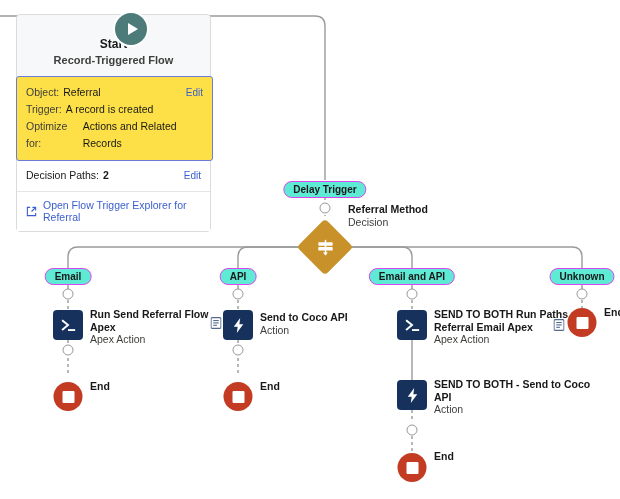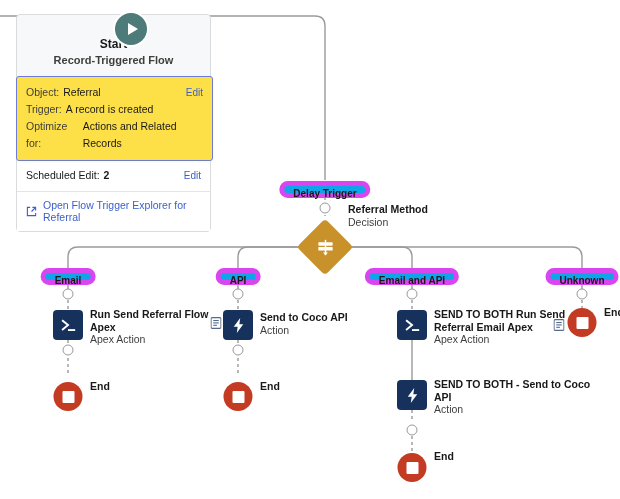--- a/index.html
+++ b/index.html
@@ -48,21 +48,21 @@
   .srow .val{font-weight:bold;margin-left:4px;}
   .srow .edit{margin-left:auto;color:#3a5fcd;font-size:10px;cursor:pointer;}
   .linkrow{
     display:flex;align-items:center;gap:6px;padding:7px 9px 8px 9px;background:#fff;
     font-size:10.5px;color:#3a5fcd;cursor:pointer;
   }
   .ext-icon{width:11px;height:11px;flex:0 0 auto;}
 
   
   .pill{
-    position:absolute;background:#0ea5e9;border:5px solid #d946ef;border-radius:11px;
+    position:absolute;background:#5eead4;border:1px solid #d946ef;border-radius:11px;
     height:17px;line-height:16px;padding:0 9px;font-size:10px;font-weight:bold;
     color:#181818;white-space:nowrap;box-sizing:border-box;
     transform:translateX(-50%);text-align:center;
   }
 
   
   .node-icon{
     position:absolute;width:30px;height:30px;border-radius:4px;
     background:#16325c;display:flex;align-items:center;justify-content:center;
     transform:translateX(-50%);
@@ -160,21 +160,21 @@
         <span class="lbl">Trigger:</span>
         <span class="val">A record is created</span>
       </div>
       <div class="drow">
         <span class="lbl">Optimize for:</span>
         <span class="val">Actions and Related Records</span>
       </div>
     </div>
 
     <div class="srow">
-      <span class="lbl">Scheduled Edit:</span>
+      <span class="lbl">Decision Paths:</span>
       <span class="val">2</span>
       <span class="edit">Edit</span>
     </div>
 
     <div class="linkrow">
       <span class="ext-icon">
         <svg viewBox="0 0 12 12" width="11" height="11" fill="none" stroke="#3a5fcd" stroke-width="1.2">
           <path d="M4.5 1.5H1.5V10.5H10.5V7.5"></path>
           <path d="M7 1.5h3.5V5"></path>
           <path d="M10.3 1.7L6 6"></path>
@@ -258,21 +258,21 @@
 
   <div class="node-icon" style="left:412px;top:310px;background:#16325c;">
     <span>
       <svg viewBox="0 0 20 20" width="19" height="19" fill="none" stroke="#ffffff" stroke-width="2" stroke-linecap="square">
         <path d="M4 5 L9.5 9.5 L4 14"></path>
         <path d="M10.5 14.8 H16"></path>
       </svg>
     </span>
   </div>
   <div class="node-label" style="left:434px;top:308px;">
-    <div class="t">SEND TO BOTH Run Send</div>
+    <div class="t">SEND TO BOTH Run Paths</div>
     <div class="t">Referral Email Apex</div>
     <div class="s">Apex Action</div>
   </div>
 
   <div class="node-icon" style="left:412px;top:380px;background:#16325c;">
     <span>
       <svg viewBox="0 0 20 20" width="19" height="19">
         <path d="M11.8 2 L5 11.2 H9.1 L8.2 18 L15 8.6 H10.9 Z" fill="#ffffff"></path>
       </svg>
     </span>

